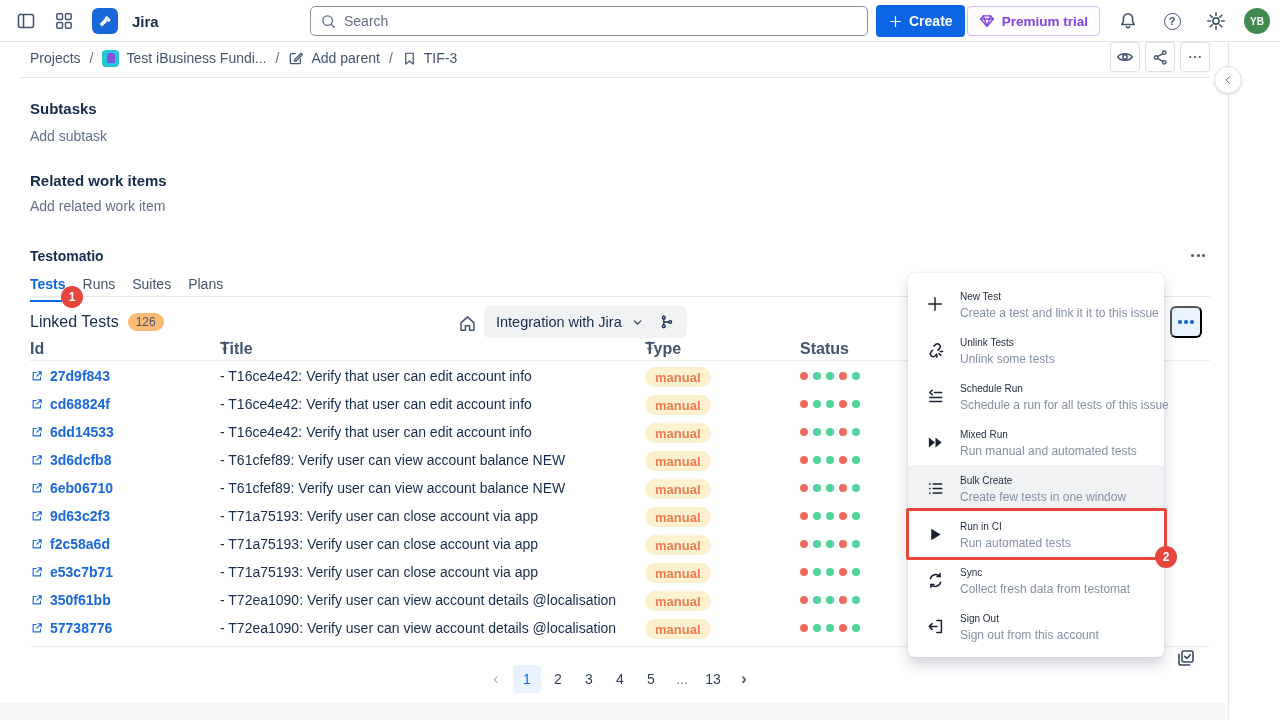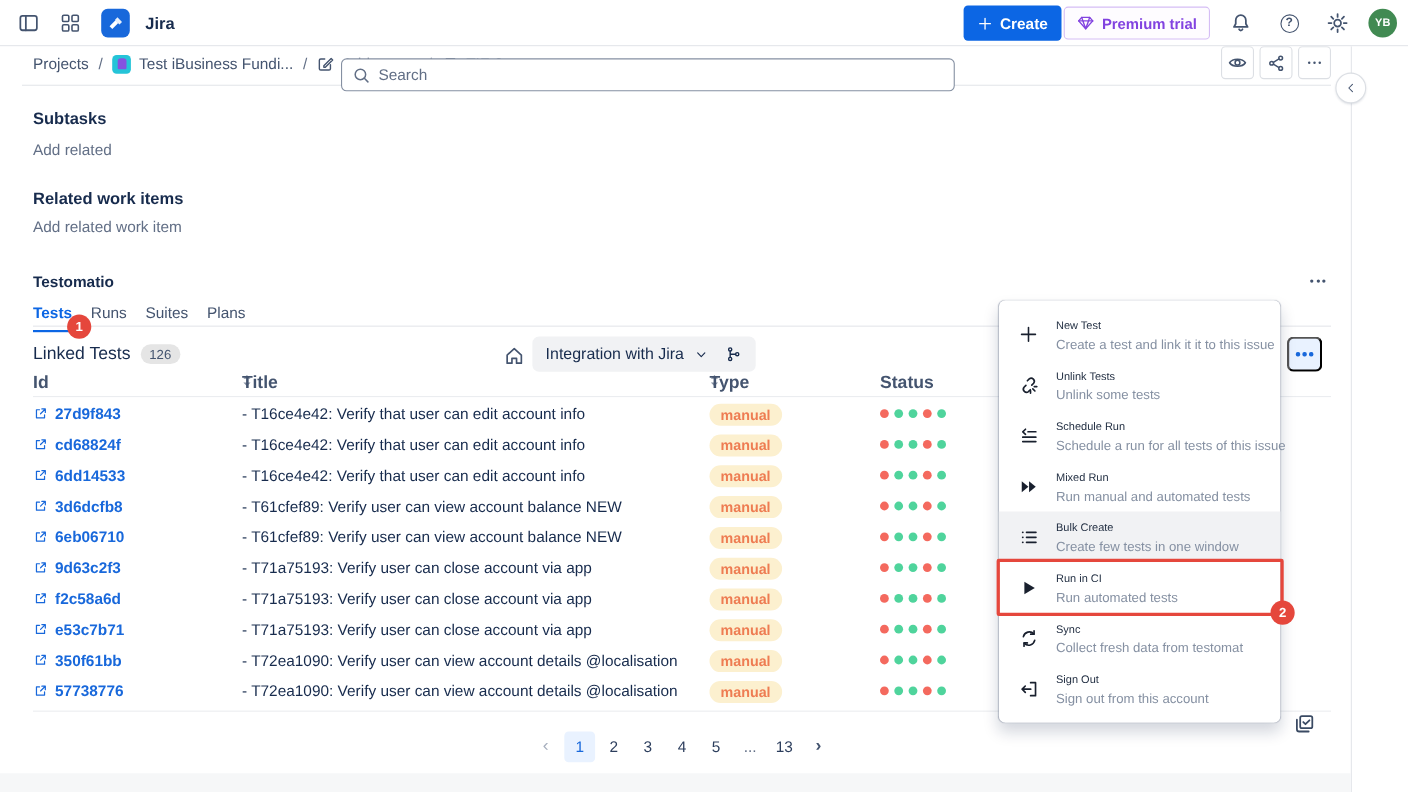--- a/index.html
+++ b/index.html
@@ -15,21 +15,21 @@
   .topnav { position:absolute; top:0; left:0; width:1280px; height:42px;
     border-bottom:1px solid #e4e6ea; background:#fff; z-index:20; }
   .nav-left { position:absolute; left:10px; top:5px; height:32px; display:flex; align-items:center; gap:6px; }
   .icon-btn { width:32px; height:32px; display:flex; align-items:center; justify-content:center;
     color:#44546f; border-radius:4px; cursor:pointer; background:transparent; border:none; }
   .jira-tile { width:26px; height:26px; border-radius:6px; background:#1868db;
     display:flex; align-items:center; justify-content:center; margin-left:6px; }
   .jira-name { font-weight:bold; font-size:15px; margin-left:8px; color:#172b4d; }
   .search-wrap { position:absolute; left:310px; top:6px; width:558px; height:30px;
     border:1px solid #8590a2; border-radius:5px; display:flex; align-items:center;
-    padding:0 9px; gap:7px; color:#626f86; background:#fff;margin-top:47px; }
+    padding:0 9px; gap:7px; color:#626f86; background:#fff; }
   .search-wrap input { border:none; outline:none; flex:1; font-size:14px;
     font-family:"Liberation Sans",sans-serif; color:#172b4d; background:transparent; }
   .search-wrap input::placeholder { color:#626f86; }
   .create-btn { position:absolute; left:876px; top:5px; height:32px; padding:0 12px;
     background:#0c66e4; color:#fff; border:none; border-radius:4px; font-size:14px; font-weight:bold;
     display:flex; align-items:center; gap:6px; cursor:pointer; font-family:"Liberation Sans",sans-serif; }
   .nav-right { position:absolute; right:10px; top:5px; height:32px; display:flex; align-items:center; gap:12px; }
   .premium-btn { height:30px; padding:10px 11px; display:flex; align-items:center; gap:7px;
     border:1px solid #d5bdf5; border-radius:4px; background:#fefcff; color:#8243e0;
     font-size:13.5px; font-weight:bold; cursor:pointer; font-family:"Liberation Sans",sans-serif; }
@@ -69,21 +69,21 @@
   .tabs { position:absolute; left:30px; top:276px; display:flex; gap:17px; font-size:14px; }
   .tab { color:#44546f; padding-bottom:8px; cursor:pointer; }
   .tab.active { color:#0c66e4; font-weight:bold; border-bottom:2px solid #0c66e4; }
   .tabs-rule { position:absolute; left:30px; top:296px; width:1180px; height:1px; background:#e4e6ea; }
 
   .ann-badge { position:absolute; width:22px; height:22px; border-radius:50%; background:#e5473c;
     color:#fff; font-size:12px; font-weight:bold; display:flex; align-items:center; justify-content:center; z-index:15; }
 
   .lt-row { position:absolute; left:30px; top:306px; height:32px; display:flex; align-items:center; gap:9px; }
   .lt-title { font-size:16px; color:#172b4d; }
-  .count-badge { background:#e5e5e5; color:#44546f; font-size:12px; padding:2px 8px; border-radius:10px; }
+  .count-badge { background:#fdba74; color:#44546f; font-size:12px; padding:2px 8px; border-radius:10px; }
   .home-btn { position:absolute; left:455px; top:311px; color:#44546f; cursor:pointer; }
   .proj-select { position:absolute; left:484px; top:306px; height:32px; background:#f1f2f4; border-radius:6px;
     display:flex; align-items:center; gap:9px; padding:0 12px; cursor:pointer; color:#172b4d; }
   .clipped { position:absolute; left:1159px; top:312px; font-size:15px; color:#172b4d; z-index:1; }
   .blue-more { position:absolute; left:1170px; top:306px; width:32px; height:32px; background:#e9f2ff;
     border-radius:6px; display:flex; align-items:center; justify-content:center; gap:2.5px; cursor:pointer; z-index:1; }
   .blue-more b { width:3.5px; height:3.5px; border-radius:50%; background:#1868db; }
 
   
   .thead { position:absolute; left:30px; top:340px; width:1180px; height:18px;
@@ -248,21 +248,21 @@
 <div class="rule-crumbs"></div>
 
 <div class="vrail"></div>
 <button class="collapse-btn">
   <svg class="ic" width="12" height="12" viewBox="0 0 20 20">
       <path d="M12.5 4.5 L7 10 l5.5 5.5"></path>
     </svg>
 </button>
 
 <div class="sec-title" style="top:100px;">Subtasks</div>
-<div class="sec-action" style="top:128px;">Add related</div>
+<div class="sec-action" style="top:128px;">Add subtask</div>
 
 <div class="sec-title" style="top:172px;">Related work items</div>
 <div class="sec-action" style="top:198px;">Add related work item</div>
 
 <div class="tm-title">Testomatio</div>
 <div class="tm-more">
     <b></b>
     <b></b>
     <b></b>
   </div>

